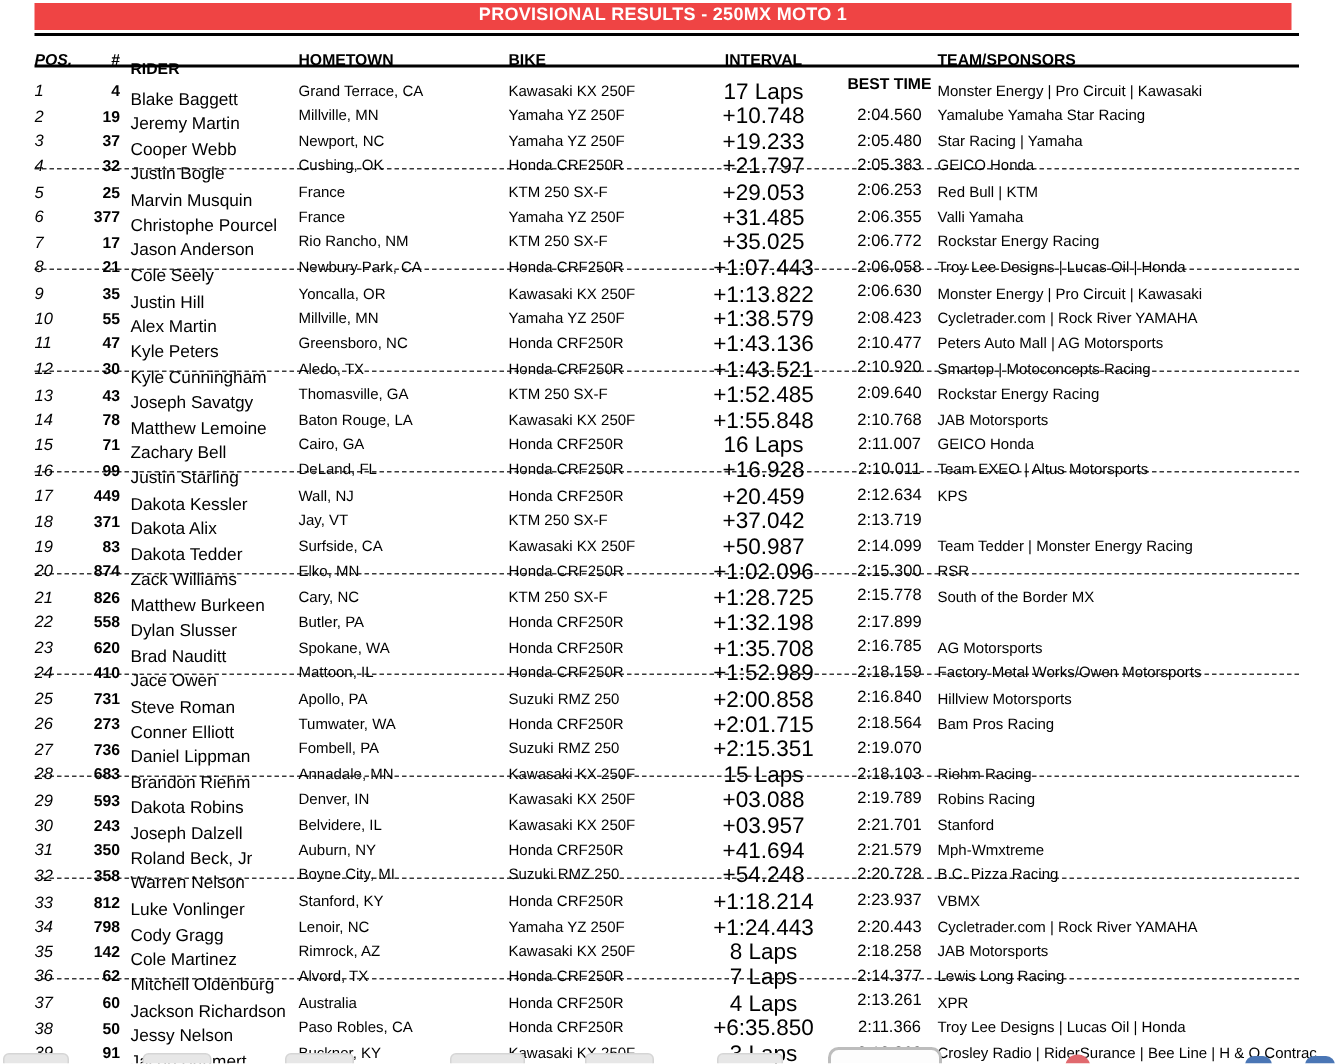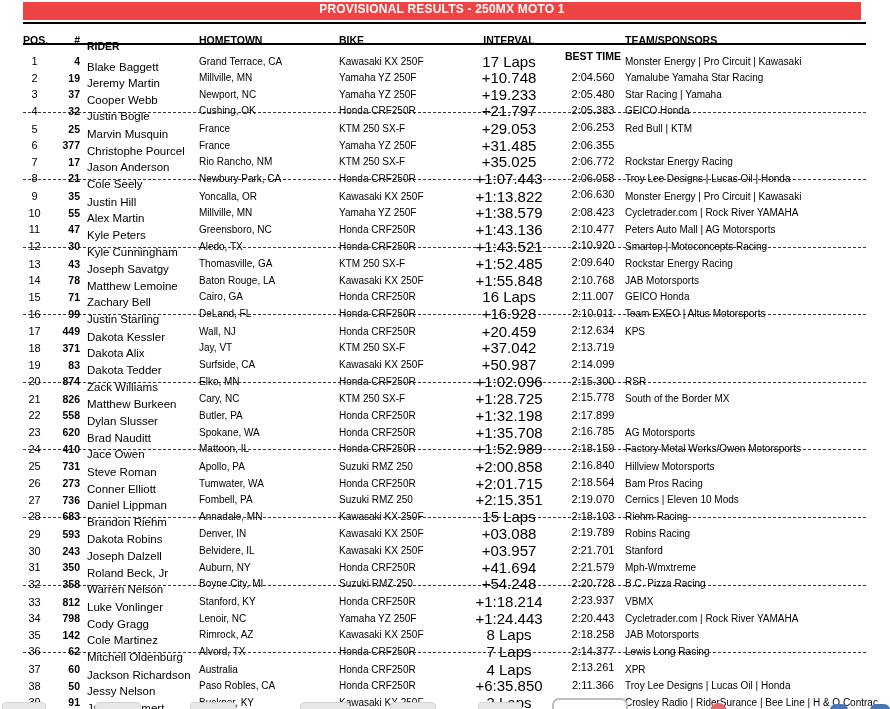--- a/index.html
+++ b/index.html
@@ -18,21 +18,21 @@
     grid-template-columns:30px 32px 112px 140px 118px 108px 60px 1fr;
     align-items:center;
   }
   .thead{
     border-top:2px solid #000;border-bottom:2px solid #000;
     height:19px;font-weight:bold;font-size:10.5px;
   }
   .row{height:16.65px;font-size:11px;}
   .row.group-end{border-bottom:1px dashed #3a3a3a;}
   .c{white-space:nowrap;overflow:hidden;}
-  .c-pos{text-align:center;padding-right:7px;font-size:11px;}
+  .c-pos{text-align:left;padding-right:7px;font-size:11px;font-style:italic;}
   .c-num{text-align:right;padding-right:5px;font-weight:bold;font-size:10.5px;}
   .c-rider{padding-left:2px;font-size:11.5px;margin-top:11px;}
   .c-hometown{padding-left:2px;font-size:10px;}
   .c-bike{padding-left:2px;font-size:10px;}
   .c-interval{text-align:center;font-size:15px;}
   .c-best{text-align:center;font-size:11px;margin-top:32px;}
   .c-team{padding-left:2px;font-size:10px;overflow:visible;}
   .thead .c{font-size:10.5px;}
   .thead .c-rider,.thead .c-hometown,.thead .c-bike,.thead .c-team{font-size:10.5px;}
 
@@ -115,20 +115,21 @@
           <div class="c c-team">Red Bull | KTM</div>
         </div>
         <div class="grid row">
           <div class="c c-pos">6</div>
           <div class="c c-num">377</div>
           <div class="c c-rider">Christophe Pourcel</div>
           <div class="c c-hometown">France</div>
           <div class="c c-bike">Yamaha YZ 250F</div>
           <div class="c c-interval">+31.485</div>
           <div class="c c-best">2:06.772</div>
+          <div class="c c-team">Valli Yamaha</div>
         </div>
         <div class="grid row">
           <div class="c c-pos">7</div>
           <div class="c c-num">17</div>
           <div class="c c-rider">Jason Anderson</div>
           <div class="c c-hometown">Rio Rancho, NM</div>
           <div class="c c-bike">KTM 250 SX-F</div>
           <div class="c c-interval">+35.025</div>
           <div class="c c-best">2:06.058</div>
           <div class="c c-team">Rockstar Energy Racing</div>
@@ -243,20 +244,21 @@
           <div class="c c-best">2:14.099</div>
         </div>
         <div class="grid row">
           <div class="c c-pos">19</div>
           <div class="c c-num">83</div>
           <div class="c c-rider">Dakota Tedder</div>
           <div class="c c-hometown">Surfside, CA</div>
           <div class="c c-bike">Kawasaki KX 250F</div>
           <div class="c c-interval">+50.987</div>
           <div class="c c-best">2:15.300</div>
+          <div class="c c-team">Team Tedder | Monster Energy Racing</div>
         </div>
         <div class="grid row group-end">
           <div class="c c-pos">20</div>
           <div class="c c-num">874</div>
           <div class="c c-rider">Zack Williams</div>
           <div class="c c-hometown">Elko, MN</div>
           <div class="c c-bike">Honda CRF250R</div>
           <div class="c c-interval">+1:02.096</div>
           <div class="c c-best">2:15.778</div>
           <div class="c c-team">RSR</div>
@@ -321,21 +323,20 @@
           <div class="c c-team">Bam Pros Racing</div>
         </div>
         <div class="grid row">
           <div class="c c-pos">27</div>
           <div class="c c-num">736</div>
           <div class="c c-rider">Daniel Lippman</div>
           <div class="c c-hometown">Fombell, PA</div>
           <div class="c c-bike">Suzuki RMZ 250</div>
           <div class="c c-interval">+2:15.351</div>
           <div class="c c-best">2:18.103</div>
-          <div class="c c-team">Cernics | Eleven 10 Mods</div>
         </div>
         <div class="grid row group-end">
           <div class="c c-pos">28</div>
           <div class="c c-num">683</div>
           <div class="c c-rider">Brandon Riehm</div>
           <div class="c c-hometown">Annadale, MN</div>
           <div class="c c-bike">Kawasaki KX 250F</div>
           <div class="c c-interval">15 Laps</div>
           <div class="c c-best">2:19.789</div>
           <div class="c c-team">Riehm Racing</div>

